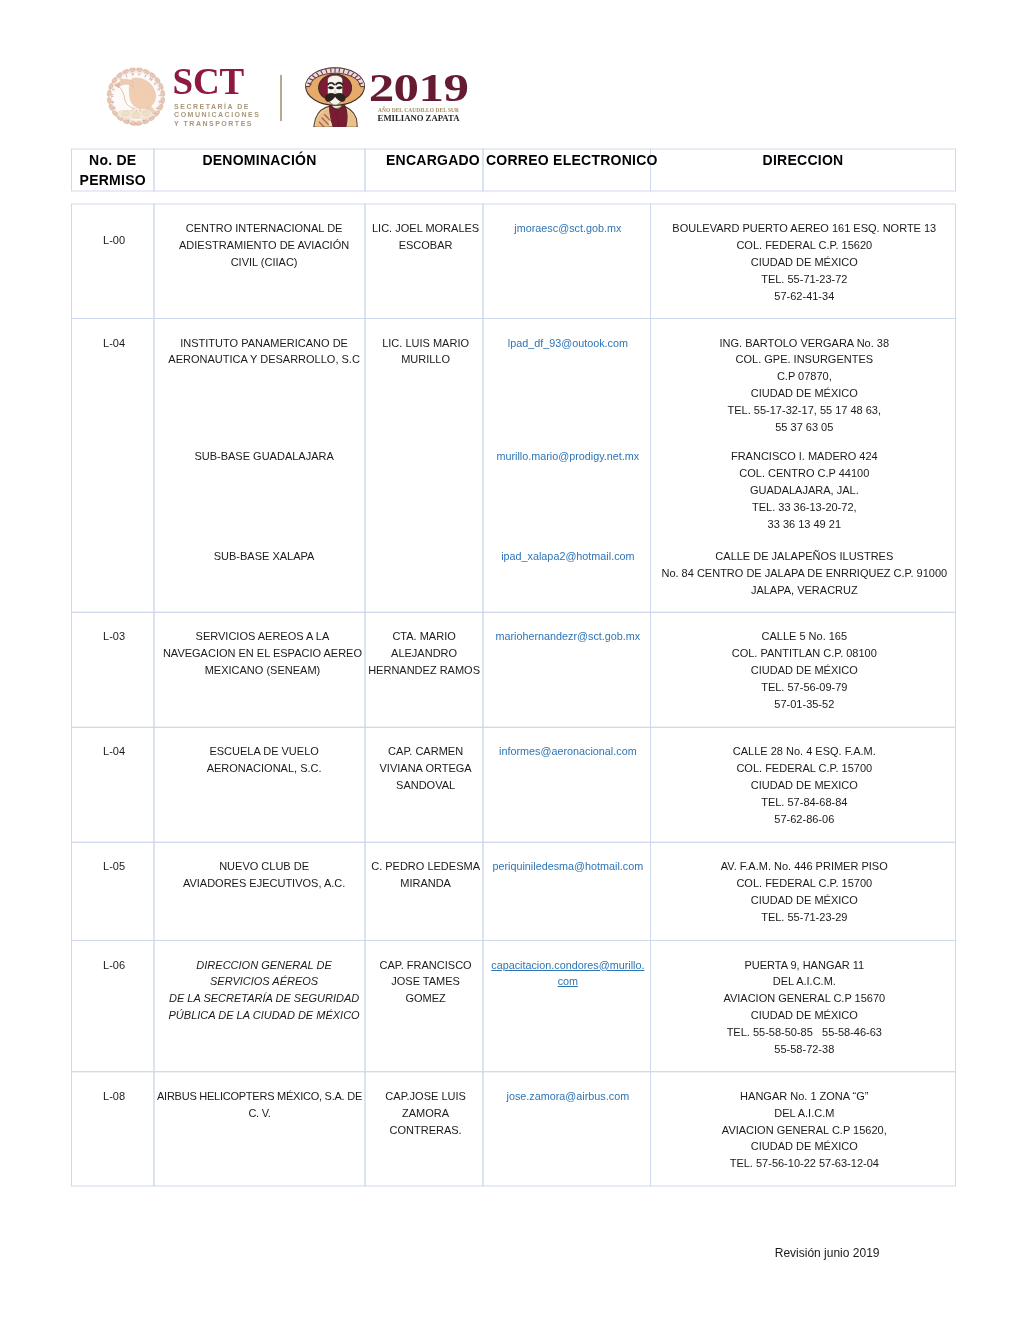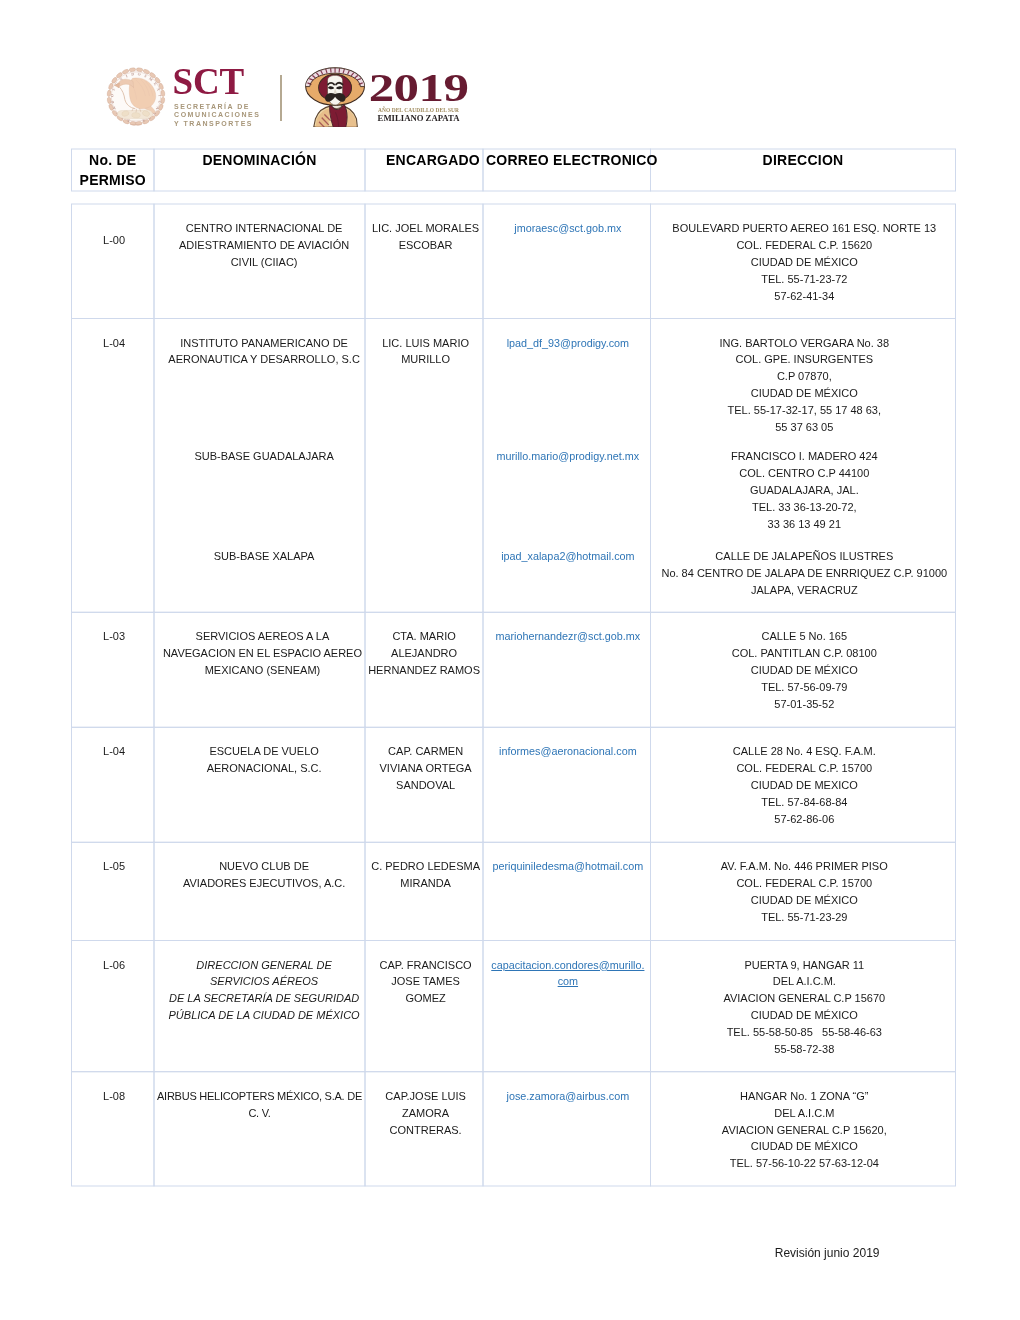--- a/index.html
+++ b/index.html
@@ -286,21 +286,21 @@
       <div class="cell" style="left: 653.5px; width: 299px; top: 220px; transform: translateX(1.3px);">BOULEVARD PUERTO AEREO 161 ESQ. NORTE 13
 COL. FEDERAL C.P. 15620
 CIUDAD DE MÉXICO
 TEL. 55-71-23-72
 57-62-41-34</div>
       <div class="cell" style="left: 74.5px; width: 76.5px; top: 334.5px; transform: translateX(1.3px);">L-04</div>
       <div class="cell" style="left: 157px; width: 205px; top: 334.5px; transform: translateX(4.6px);">INSTITUTO PANAMERICANO DE
 AERONAUTICA Y DESARROLLO, S.C</div>
       <div class="cell" style="left: 368px; width: 112px; top: 334.5px; transform: translateX(1.6px);">LIC. LUIS MARIO
 MURILLO</div>
-      <div class="mail" style="left: 486px; width: 161.5px; top: 334.5px; transform: translateX(1.1px);">lpad_df_93@prodigy.com</div>
+      <div class="mail" style="left: 486px; width: 161.5px; top: 334.5px; transform: translateX(1.1px);">lpad_df_93@outook.com</div>
       <div class="cell" style="left: 653.5px; width: 299px; top: 334.5px; transform: translateX(1.3px);">ING. BARTOLO VERGARA No. 38
 COL. GPE. INSURGENTES
 C.P 07870,
 CIUDAD DE MÉXICO
 TEL. 55-17-32-17, 55 17 48 63,
 55 37 63 05</div>
       <div class="cell" style="left: 157px; width: 205px; top: 448px; transform: translateX(4.6px);">SUB-BASE GUADALAJARA</div>
       <div class="mail" style="left: 486px; width: 161.5px; top: 448px; transform: translateX(1.1px);">murillo.mario@prodigy.net.mx</div>
       <div class="cell" style="left: 653.5px; width: 299px; top: 448px; transform: translateX(1.3px);">FRANCISCO I. MADERO 424
 COL. CENTRO C.P 44100

